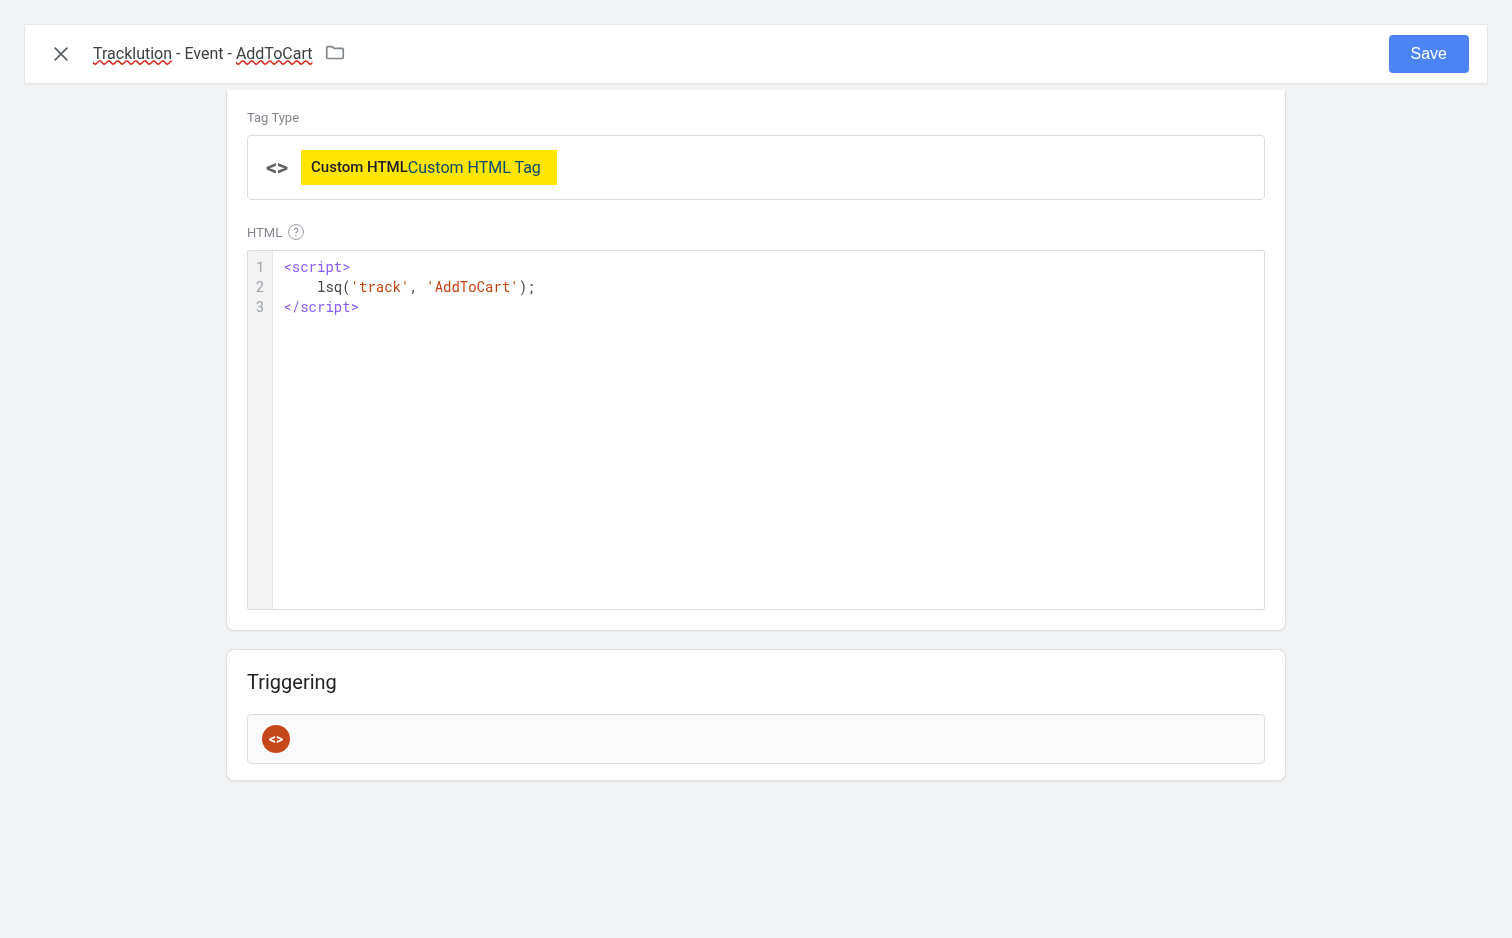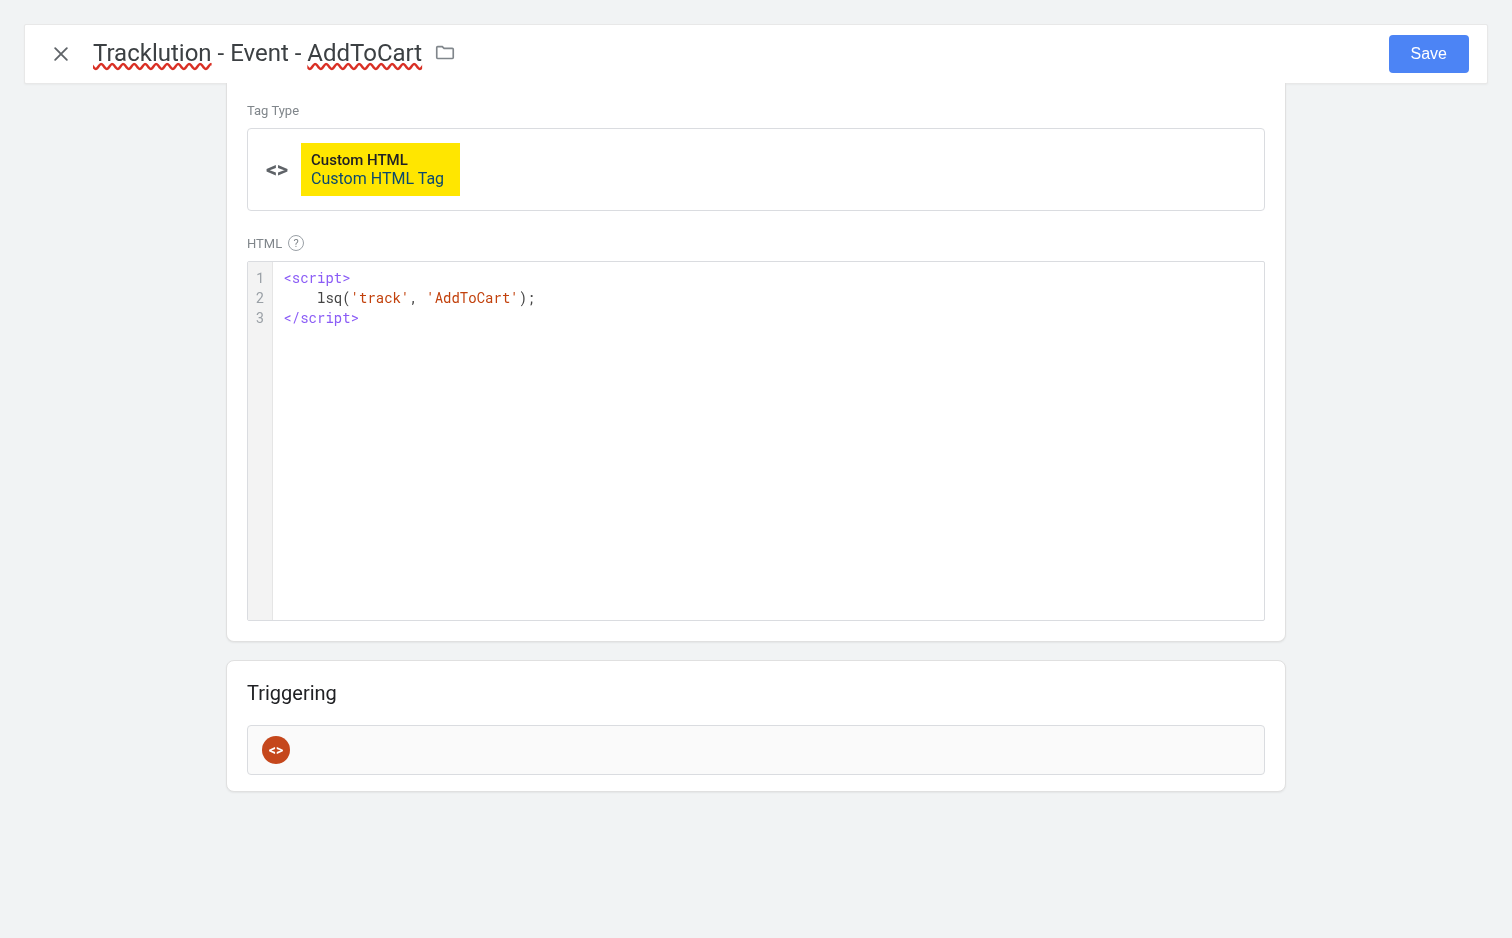--- a/index.html
+++ b/index.html
@@ -35,21 +35,21 @@
   }
 
   .tag-name-wrap {
     display:flex;
     align-items:center;
     gap:12px;
     margin-left:14px;
     flex:1;
   }
   .tag-name {
-    font-size: 24px;
+    font-size: 16px;
     color:#3c4043;
     font-weight:400;
     position:relative;
     padding-bottom:2px;
   }
   
   .spellcheck {
     text-decoration: underline wavy #d93025;
     text-decoration-skip-ink: none;
   }
@@ -61,21 +61,21 @@
     color:#fff;
     border:none;
     border-radius:4px;
     padding:10px 22px;
     font-size:16px;
     font-weight:500;
     cursor:pointer;
   }
 
   
-  .panel-area { width: 1060px; margin: 0 auto; }
+  .panel-area { width: 1060px; margin: 7px auto; }
 
   .panel {
     background:#fff;
     border:1px solid #e0e0e0;
     border-radius:8px;
     margin-top:0;
     margin-bottom:18px;
     box-shadow: 0 1px 2px rgba(0,0,0,0.06);
   }
   .panel.top-flush { border-top-left-radius:0; border-top-right-radius:0; border-top:none; margin-top:-1px;}
@@ -90,21 +90,21 @@
     border-radius:4px;
     display:flex;
     align-items:center;
     padding:14px 18px;
     gap:16px;
     cursor:pointer;
   }
 
   .code-glyph { color:#5f6368; font-size:22px; font-weight:700; letter-spacing:-3px; }
 
-  .option-texts { display:flex; flex-direction:column; }
+  .option-texts { display:flex; }
   .option-title { font-size:15px; color:#202124; font-weight:500; }
   .option-sub   { font-size:16px; color:#0c4a6e; }
 
   .hl { background:#ffe600; padding:8px 16px 8px 10px; display:inline-block; }
 
   
   .editor-box {
     border:1px solid #dadce0;
     border-radius:2px;
     display:flex;

